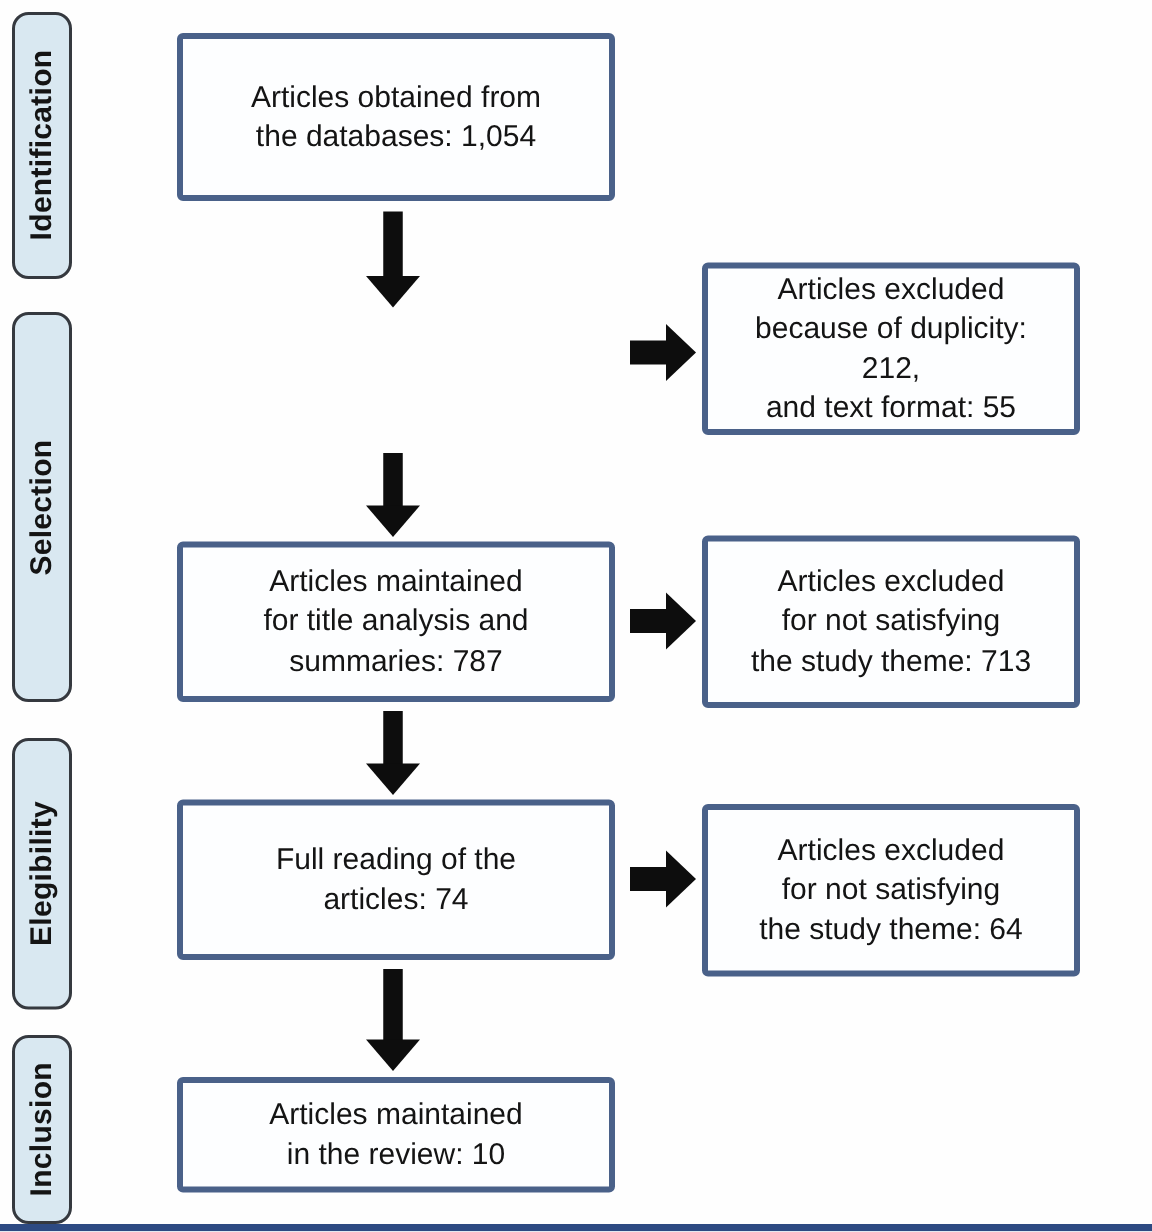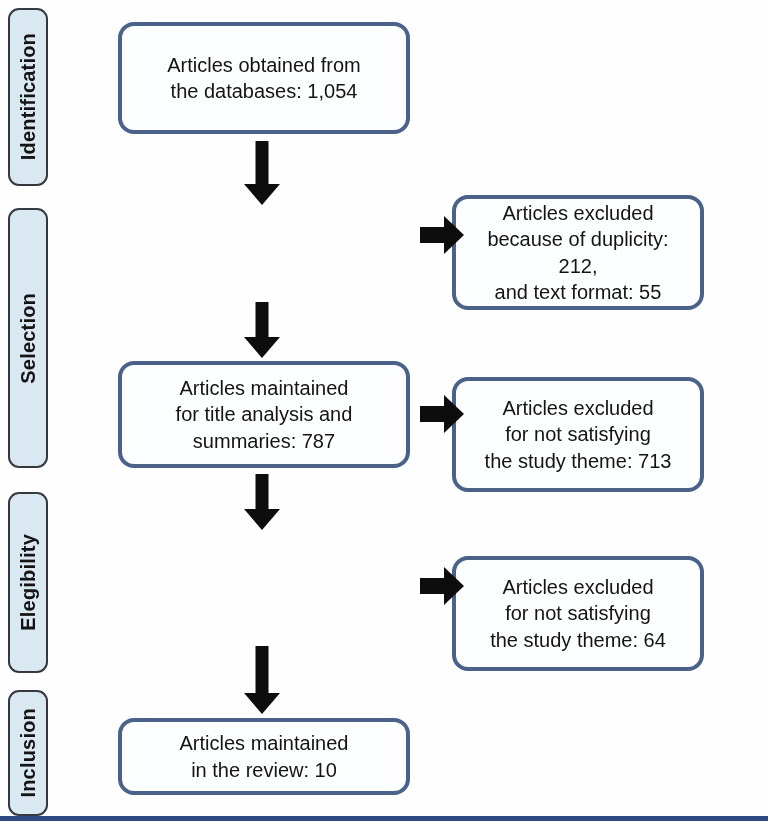--- a/index.html
+++ b/index.html
@@ -43,33 +43,33 @@
   .s1{top:8px;height:178px;}
   .s2{top:208px;height:260px;}
   .s3{top:492px;height:181px;}
   .s4{top:690px;height:126px;}
 
   
   .fbox{
     position:absolute;
     background:var(--box-fill);
     border:4px solid var(--box-border);
-    border-radius:16px;
+    border-radius:4px;
     display:flex;align-items:center;justify-content:center;
     text-align:center;
     padding:6px 10px;
   }
   .fbox .flow-text{
     font-size:20px;
     line-height:1.32;
     color:var(--text);
     white-space:pre-line;
   }
   .main{left:118px;width:292px;}
-  .excl{left:452px;width:252px;margin-top:20px;}
+  .excl{left:468px;width:252px;}
   .b1{top:22px;height:112px;}
   .b2{top:208px;height:88px;}
   .b3{top:361px;height:107px;}
   .b4{top:533px;height:107px;}
   .b5{top:718px;height:77px;}
   .e1{top:175px;height:115px;}
   .e2{top:357px;height:115px;}
   .e3{top:536px;height:115px;}
 
   
@@ -137,20 +137,24 @@
 
   <div class="fbox main b1">
     <span class="flow-text">Articles obtained from
 the databases: 1,054</span>
   </div>
   <div class="fbox main b3">
     <span class="flow-text">Articles maintained
 for title analysis and
 summaries: 787</span>
   </div>
+  <div class="fbox main b4">
+    <span class="flow-text">Full reading of the
+articles: 74</span>
+  </div>
   <div class="fbox main b5">
     <span class="flow-text">Articles maintained
 in the review: 10</span>
   </div>
 
   <div class="fbox excl e1">
     <span class="flow-text">Articles excluded
 because of duplicity: 212,
 and text format: 55</span>
   </div>

